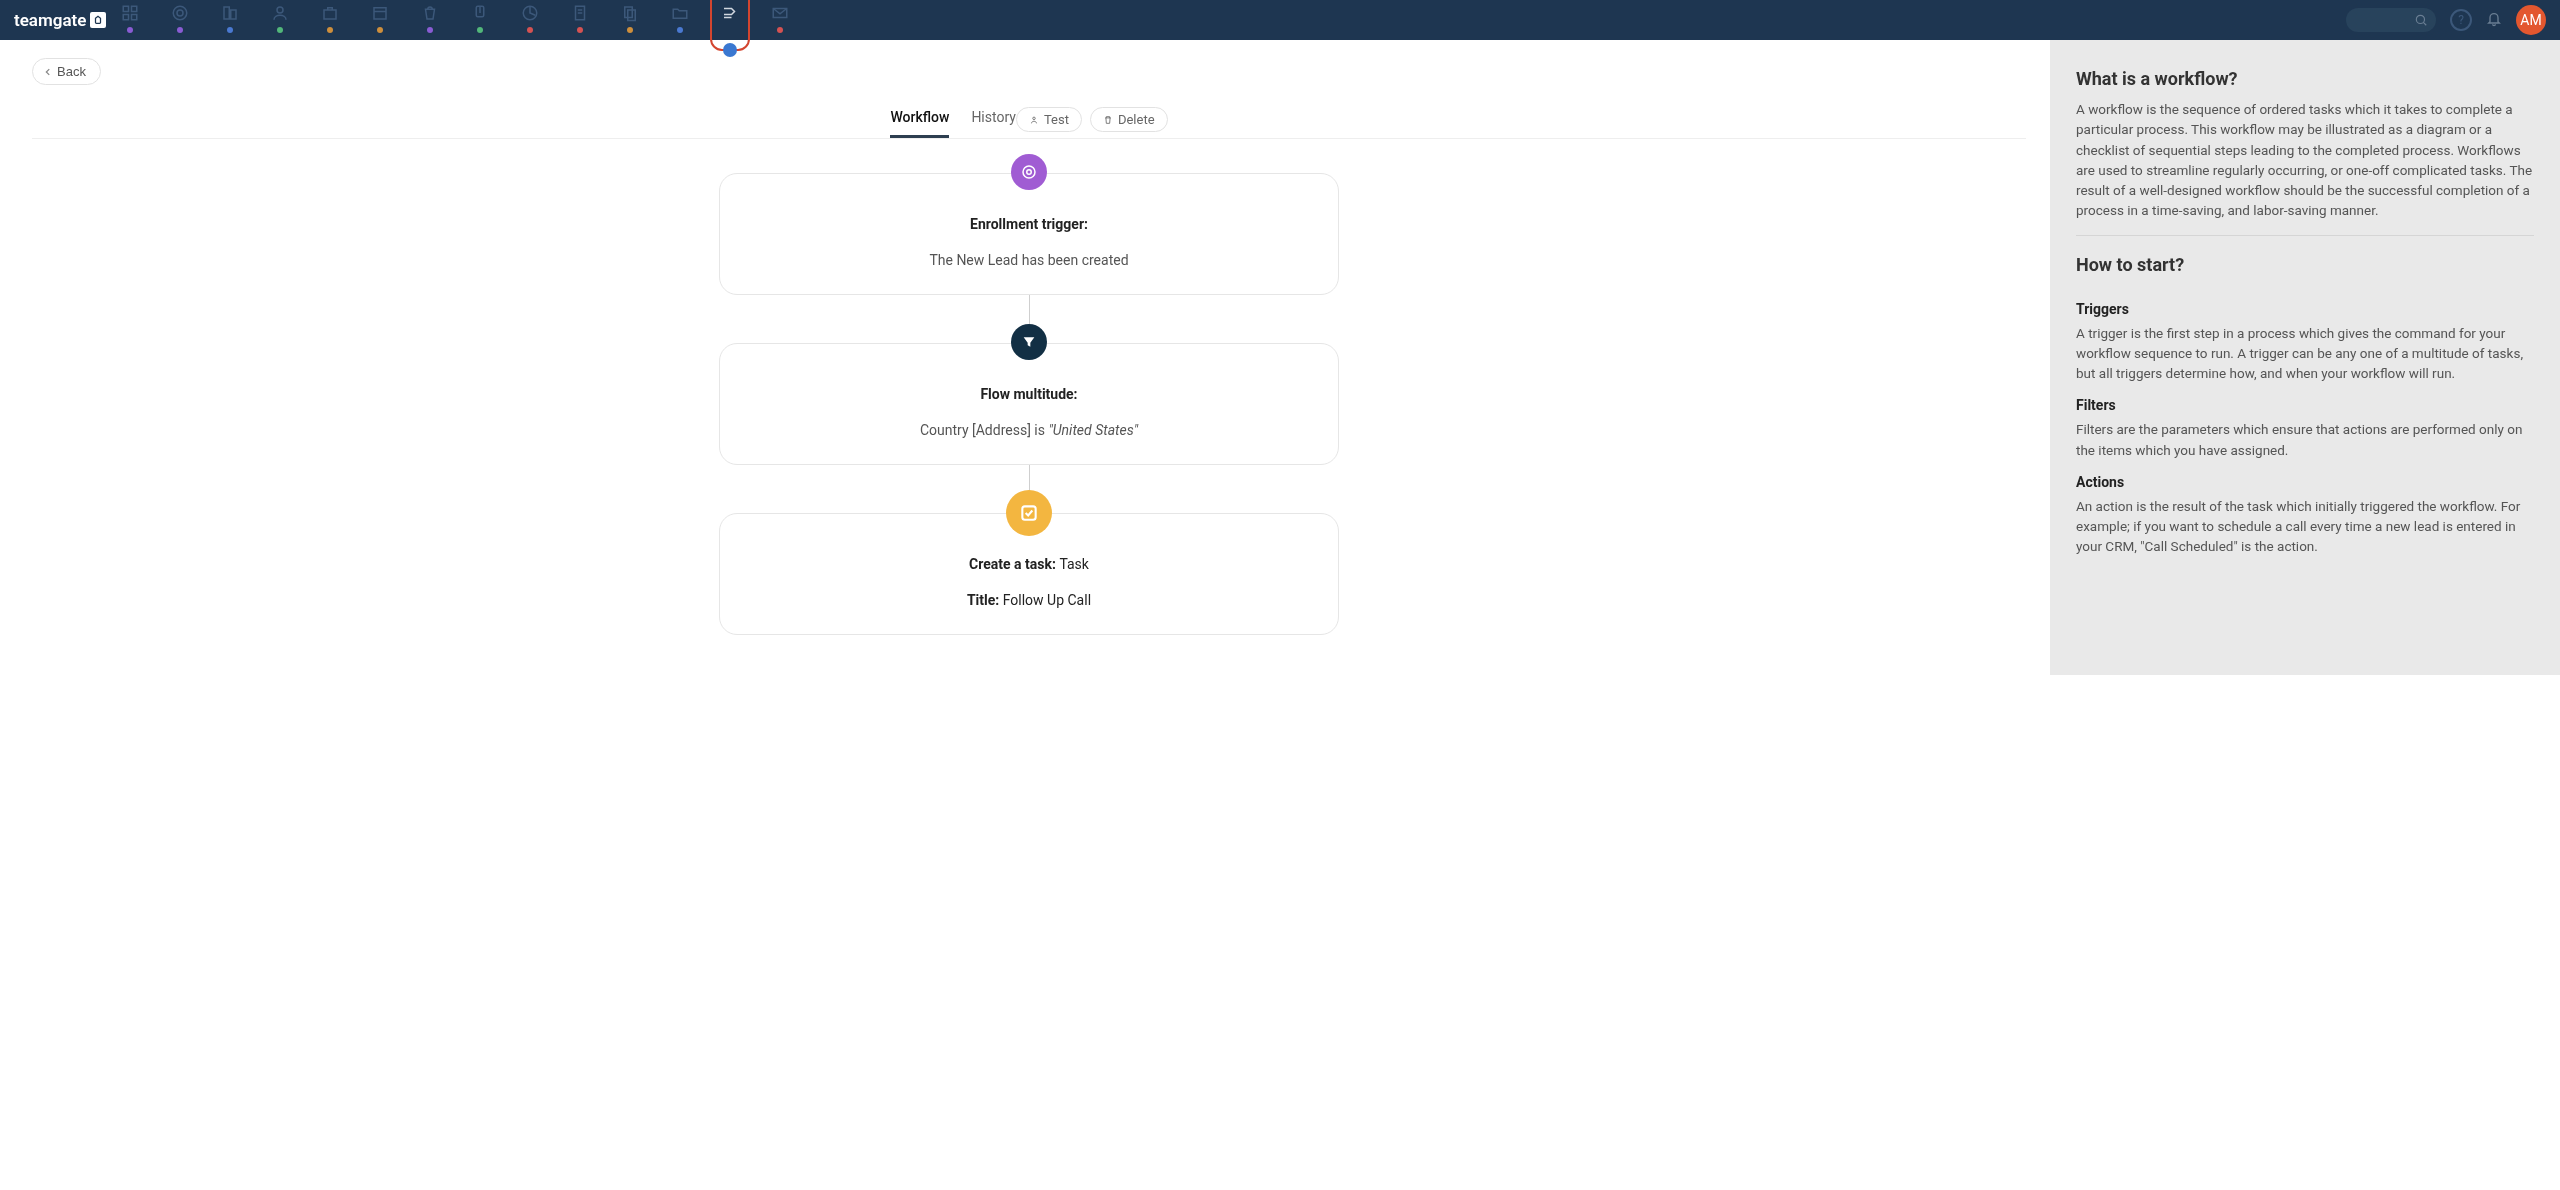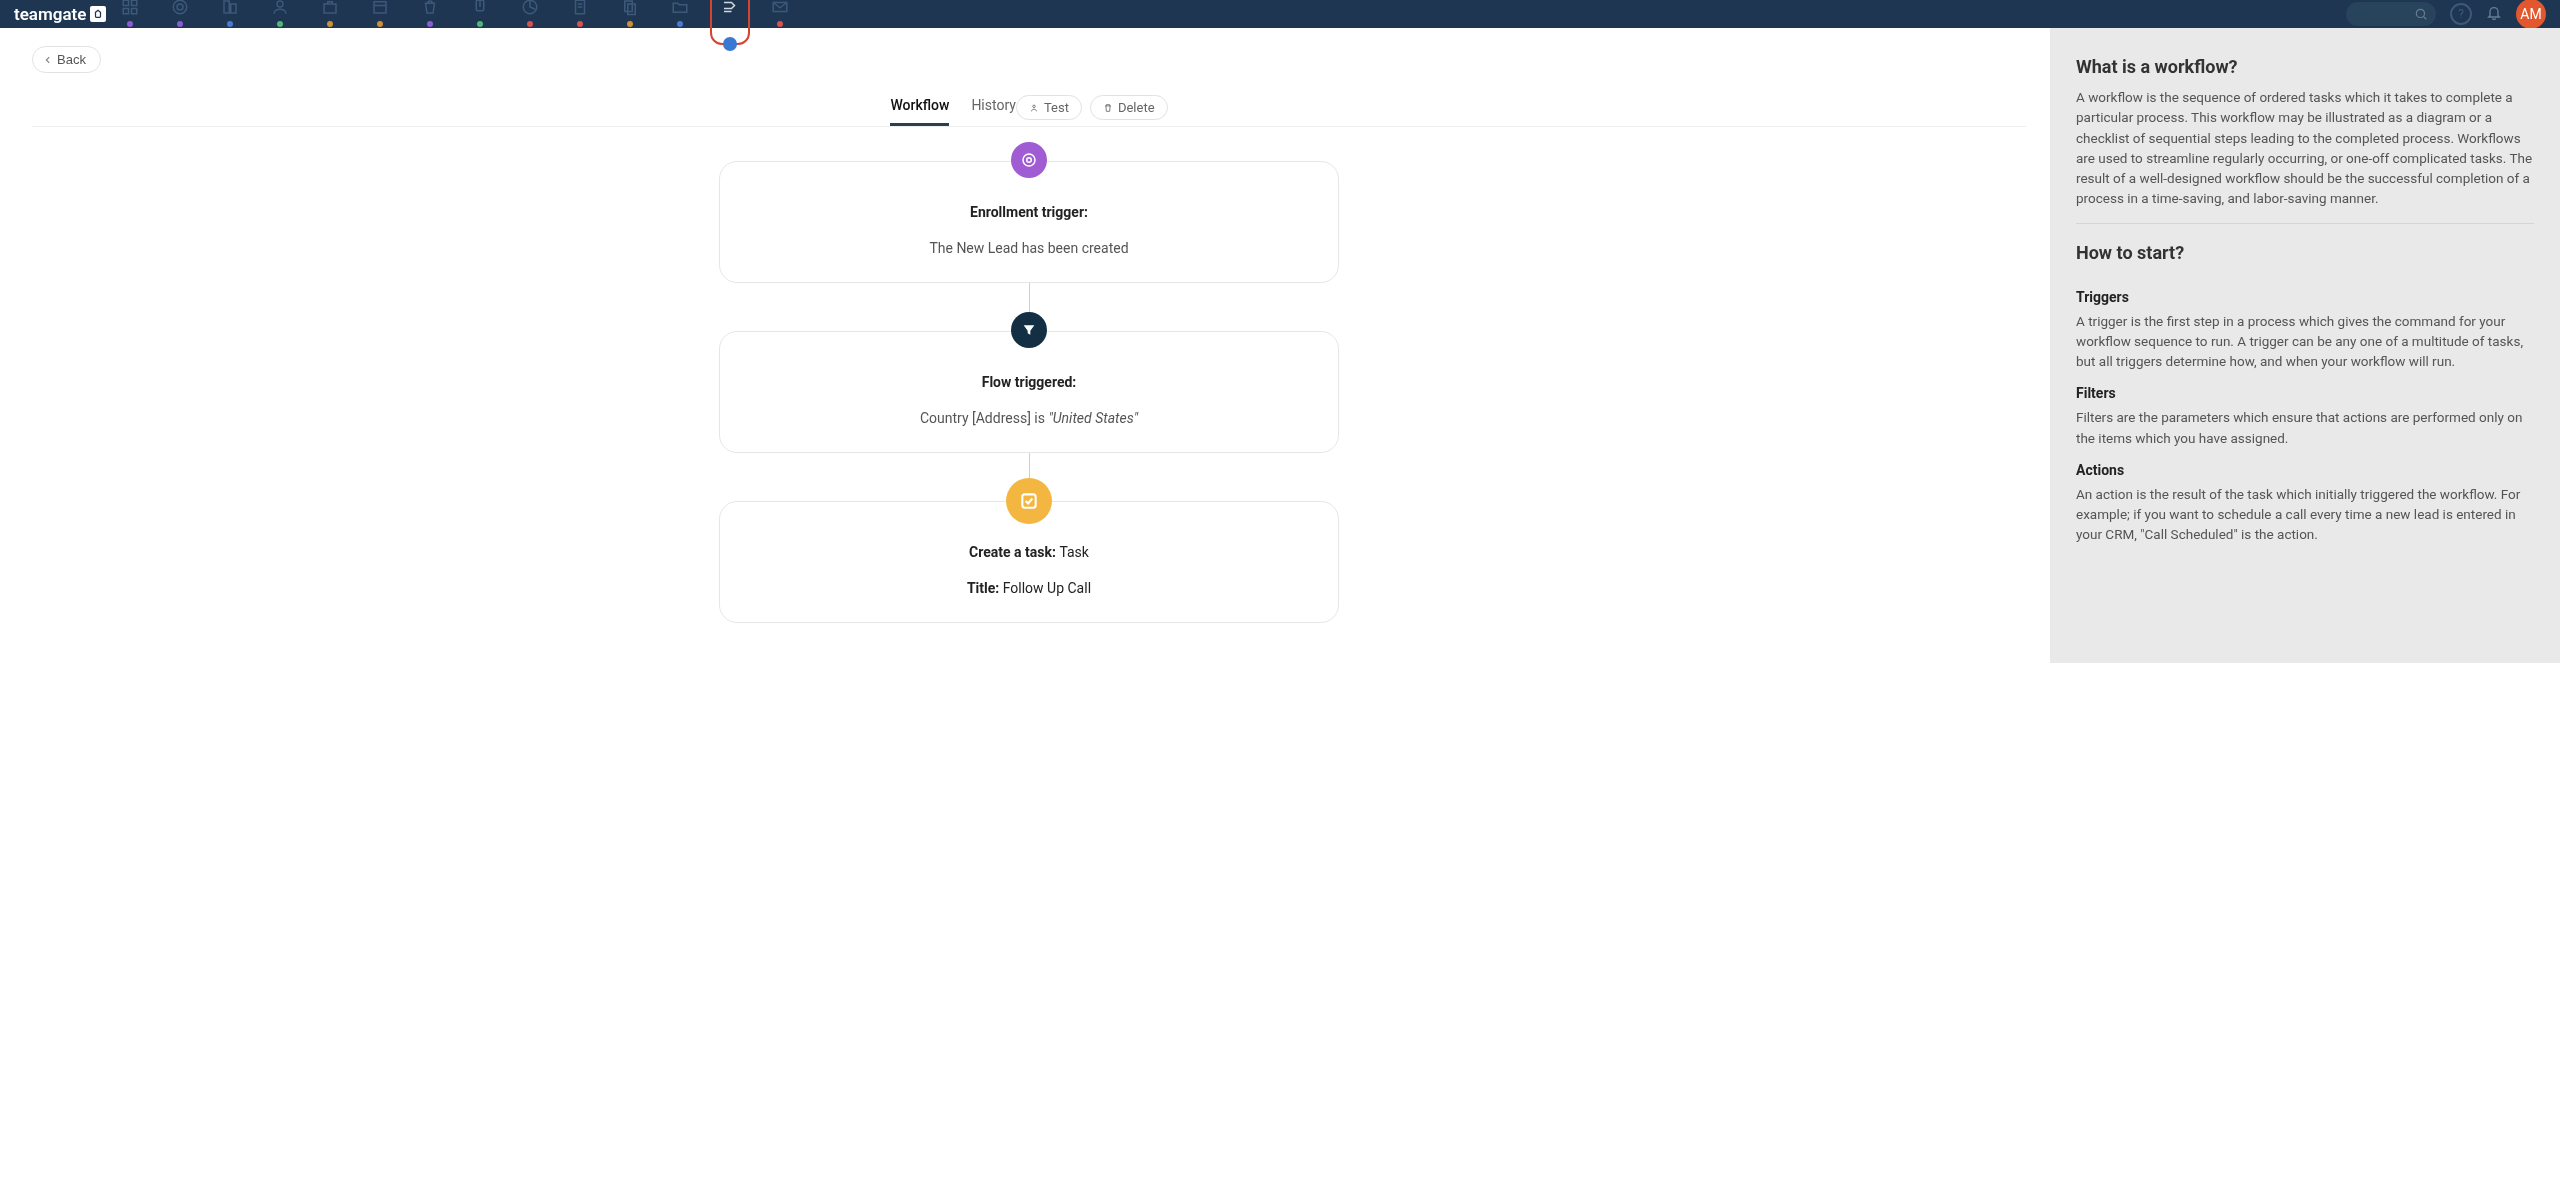--- a/index.html
+++ b/index.html
@@ -6,21 +6,21 @@
     body {
       font-family: -apple-system, BlinkMacSystemFont, "Segoe UI", Roboto, sans-serif;
       font-size: 14px;
       color: #333;
     }
     
     .topbar {
       display: flex;
       align-items: center;
       background: #1e3651;
-      height: 28px;
+      height: 40px;
       padding: 8px 14px;
     }
     .logo {
       display: flex;
       align-items: center;
       gap: 4px;
       color: #fff;
       font-weight: 600;
       font-size: 17px;
     }
@@ -340,21 +340,21 @@
       </div>
 
       <div class="connector"></div>
 
       <div class="flow-card">
         <div class="node-icon navy">
           <svg width="16" height="16" viewBox="0 0 24 24" fill="#fff">
               <path d="M4 5h16l-6 8v6l-4-2v-4L4 5z"></path>
             </svg>
         </div>
-        <div class="card-title">Flow triggered:</div>
+        <div class="card-title">Flow multitude:</div>
         <div class="card-body">
           <span>Country [Address] is </span><span class="italic">"United States"</span>
         </div>
       </div>
 
       <div class="connector"></div>
 
       <div class="flow-card">
         <div class="node-icon orange">
           <svg width="20" height="20" viewBox="0 0 24 24" stroke="#fff" fill="none" stroke-width="2.5">

